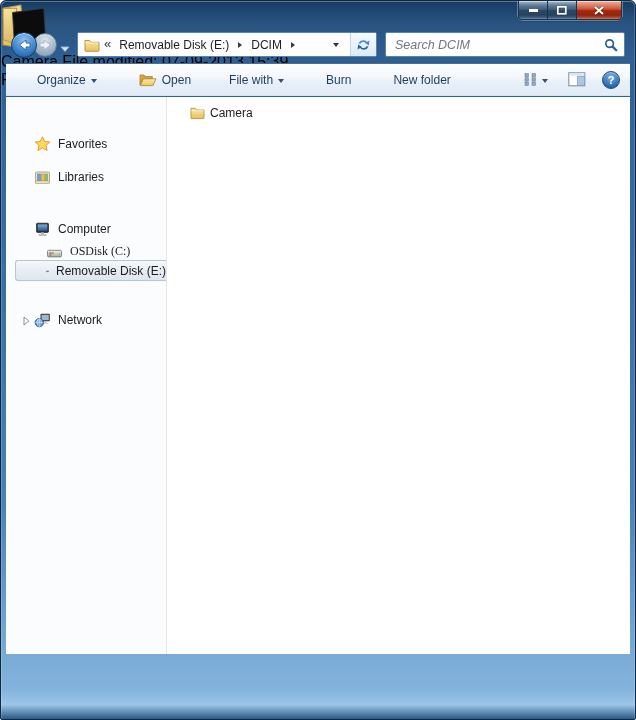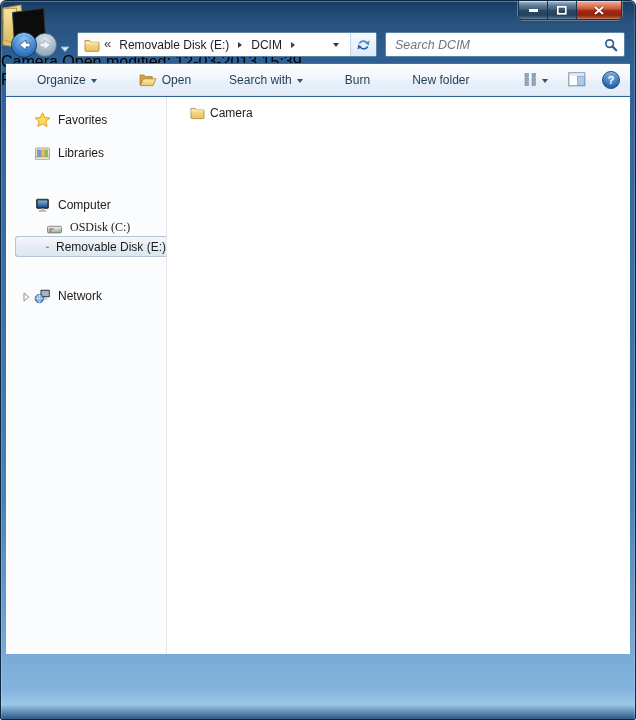--- a/index.html
+++ b/index.html
@@ -67,21 +67,21 @@
   .help-circle { width:18px; height:18px; border-radius:50%; border:1px solid #1a4a7c;
     background:radial-gradient(circle at 50% 30%, #7db3e4, #2363ab 75%);
     color:#fff; font-size:11px; font-weight:bold; display:flex; align-items:center; justify-content:center;
     box-shadow:inset 0 1px 1px rgba(255,255,255,.5); }
 
   .body-area { position:absolute; top:96px; left:5px; right:5px; bottom:65px; background:#fff; display:flex; }
   .sidebar { position:relative; width:161px; flex:0 0 auto; background:#fbfcfe; border-right:1px solid #e4e6e9; }
   .main { flex:1; background:#fff; position:relative; }
 
   .side-row { position:absolute; left:0; right:0; height:21px; display:flex; align-items:center;
-    padding-left:28px; font-size:12px; color:#1c1c1c; }
+    padding-left:28px; font-size:12px; color:#1c1c1c;margin-top:24px; }
   .side-row .lbl { margin-left:7px; white-space:nowrap; }
   .side-row.child { padding-left:40px; }
   .side-row.selected { left:9px; padding-left:30px;
     background:linear-gradient(180deg,#f5f8fb 0%, #e7edf4 50%, #dde6f0 100%);
     border:1px solid #b7c4d3; border-right:none; border-radius:3px 0 0 3px; }
   .expander { position:absolute; left:17px; top:6px; }
 
   .file-item { display:inline-flex; align-items:center; gap:5px; margin:7px 0 0 19px;
     padding:2px 7px 2px 4px; font-size:12px; color:#1c1c1c;
     background:linear-gradient(180deg,#def; background:linear-gradient(180deg,#e3f1fc 0%, #cfe6f8 50%, #c2ddf4 100%);
@@ -193,21 +193,21 @@
           <stop offset="0" stop-color="#fceda9"></stop>
               <stop offset="1" stop-color="#edc35f"></stop>
             </linearGradient>
           </defs>
         <path d="M1,2 h4 l1.3,1.6 h7 v2 H4 L1,12 Z" fill="#d9a33c" stroke="#a8812f" stroke-width="0.8"></path>
         <path d="M4.2,5.8 h12.8 L14,12.6 H1.4 Z" fill="url(#gf2)" stroke="#a8812f" stroke-width="0.8"></path>
       </svg>
       <span>Open</span>
     </div>
     <div class="tb-item" style="margin-left:10px;">
-      <span>Search with</span>
+      <span>File with</span>
       <span class="tb-caret"></span>
     </div>
     <div class="tb-item" style="margin-left:14px;">
       <span>Burn</span>
     </div>
     <div class="tb-item" style="margin-left:14px;">
       <span>New folder</span>
     </div>
     <div class="tb-right">
       <div class="tb-iconbtn">
@@ -356,20 +356,20 @@
           </linearGradient>
         </defs>
       <polygon points="2,7 19,4 20,15 2,17" fill="#f0dc95" stroke="#c0a052" stroke-width="1"></polygon>
       <rect x="2" y="7" width="13" height="35" fill="url(#gbig)" stroke="#b6924a" stroke-width="1"></rect>
       <polygon points="11,11 41,7 43,41 13,44" fill="#0c0c0c" stroke="#3a3a3a" stroke-width="0.8"></polygon>
       <polygon points="2,37 13,41 13,44 2,42" fill="#e3c369" stroke="#b6924a" stroke-width="0.8"></polygon>
     </svg>
     <div class="details-text">
       <div class="d-line">
         <span class="d-name">Camera</span>
-        <span class="d-label">Open modified:</span>
-        <span class="d-value">12-03-2013 15:39</span>
+        <span class="d-label">File modified:</span>
+        <span class="d-value">07-09-2013 15:39</span>
       </div>
       <div class="d-type">File folder</div>
     </div>
   </div>
 
 </div>
 
 </body></html>

